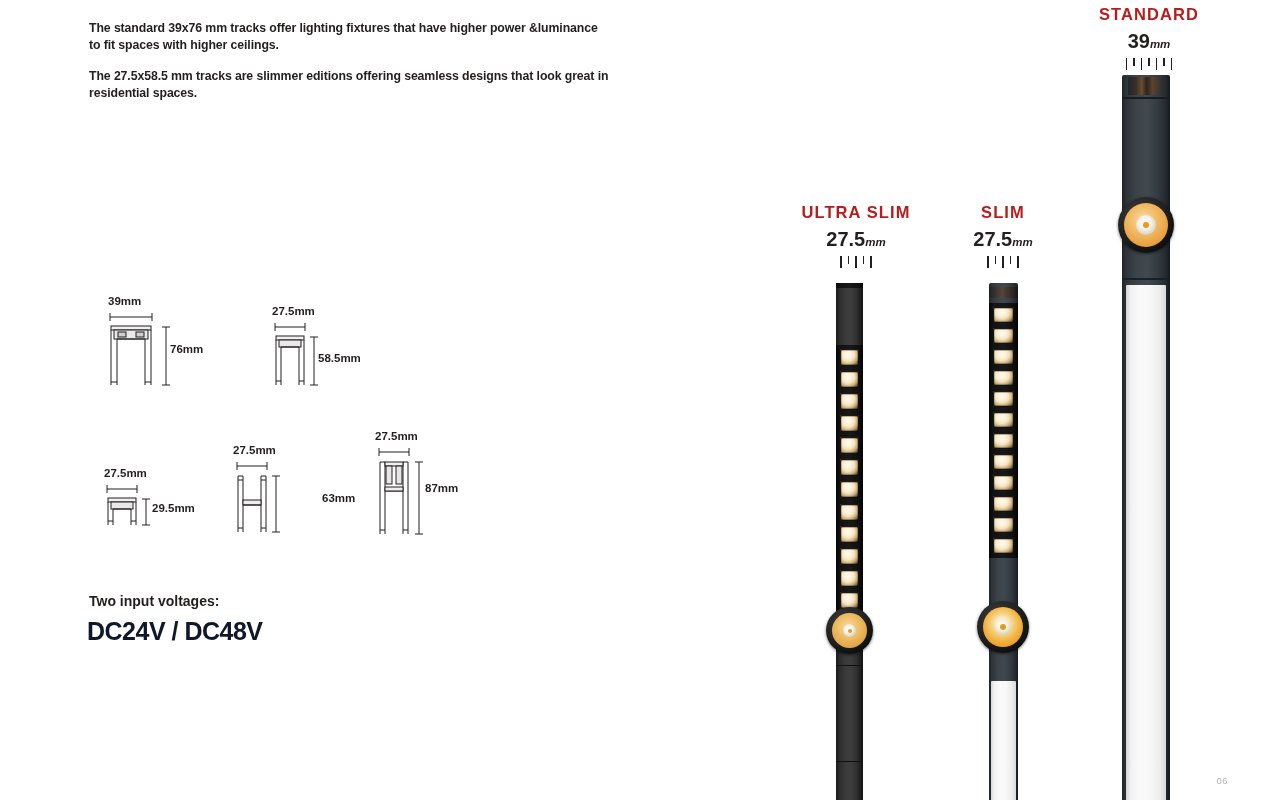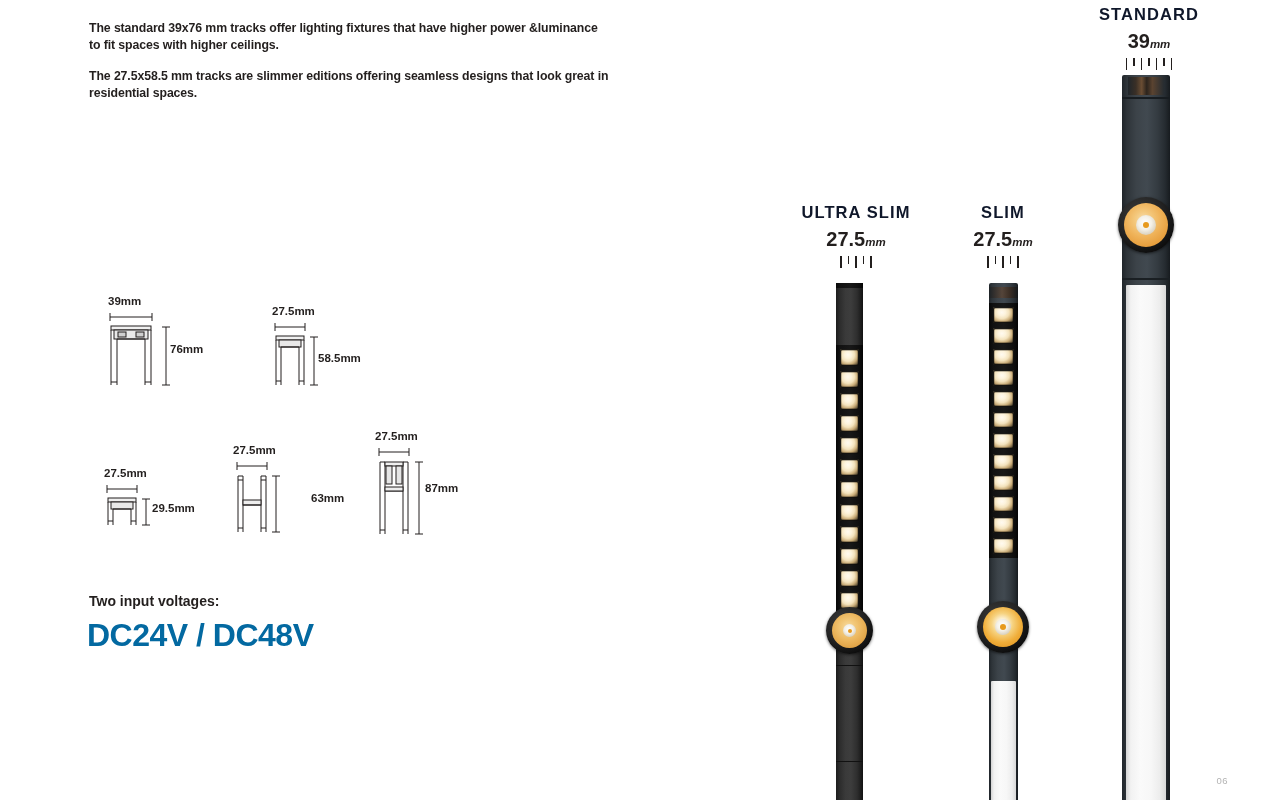--- a/index.html
+++ b/index.html
@@ -29,27 +29,27 @@
   .dimgroup { position: absolute; }
   .dim-label {
     position: absolute; font-size: 11.5px; font-weight: bold;
     color: #231f1e; white-space: nowrap;
   }
 
   
   .volt-line { position: absolute; left: 89px; top: 593px;
     font-size: 14px; font-weight: bold; color: #231f1e; }
   .volt-big { position: absolute; left: 87px; top: 617px;
-    font-size: 32px; font-weight: bold; color: #0369a1; letter-spacing: -0.5px; }
+    font-size: 25px; font-weight: bold; color: #0f172a; letter-spacing: -0.5px; }
 
   
   .prod-head { position: absolute; text-align: center; }
   .prod-name {
     font-size: 16.5px; font-weight: bold; letter-spacing: 1.1px;
-    color: #0f172a; white-space: nowrap;
+    color: #b91c1c; white-space: nowrap;
   }
   .prod-size {
     font-size: 20px; font-weight: bold; color: #231f1e; margin-top: 6px;
     white-space: nowrap;
   }
   .prod-size .unit { font-size: 11.5px; font-weight: bold; font-style: italic; }
   .ruler { margin-top: 5px; display: flex; justify-content: center;
     align-items: flex-start; gap: 0; height: 14px; }
   .ruler i { display: block; width: 1.5px; background: #231f1e; }
 
@@ -178,21 +178,21 @@
           <rect x="7" y="19" width="22" height="7" fill="#e9e9e9"></rect>
           <line x1="9" y1="26" x2="27" y2="26"></line>
           <line x1="4" y1="38" x2="9" y2="38"></line>
             <line x1="27" y1="38" x2="32" y2="38"></line>
         </g>
       </svg>
     </div>
 
     <div class="dimgroup" style="left:233px; top:444px;">
       <div class="dim-label" style="left:0; top:0;">27.5mm</div>
-      <div class="dim-label" style="left:38px; top:48px;padding-left:40px;">63mm</div>
+      <div class="dim-label" style="left:49px; top:48px;padding-left:40px;">63mm</div>
       <svg width="90" height="95" style="position:absolute;left:0;top:16px;">
         <g stroke="#231f1e" fill="none" stroke-width="1">
           <line x1="4" y1="6" x2="34" y2="6"></line>
             <line x1="4" y1="2" x2="4" y2="10"></line>
             <line x1="34" y1="2" x2="34" y2="10"></line>
           <line x1="43" y1="16" x2="43" y2="72"></line>
             <line x1="39" y1="16" x2="47" y2="16"></line>
             <line x1="39" y1="72" x2="47" y2="72"></line>
           <path d="M5 16 L5 72 M10 16 L10 72 M28 16 L28 72 M33 16 L33 72"></path>
           <path d="M5 16 L10 16 M28 16 L33 16"></path>

